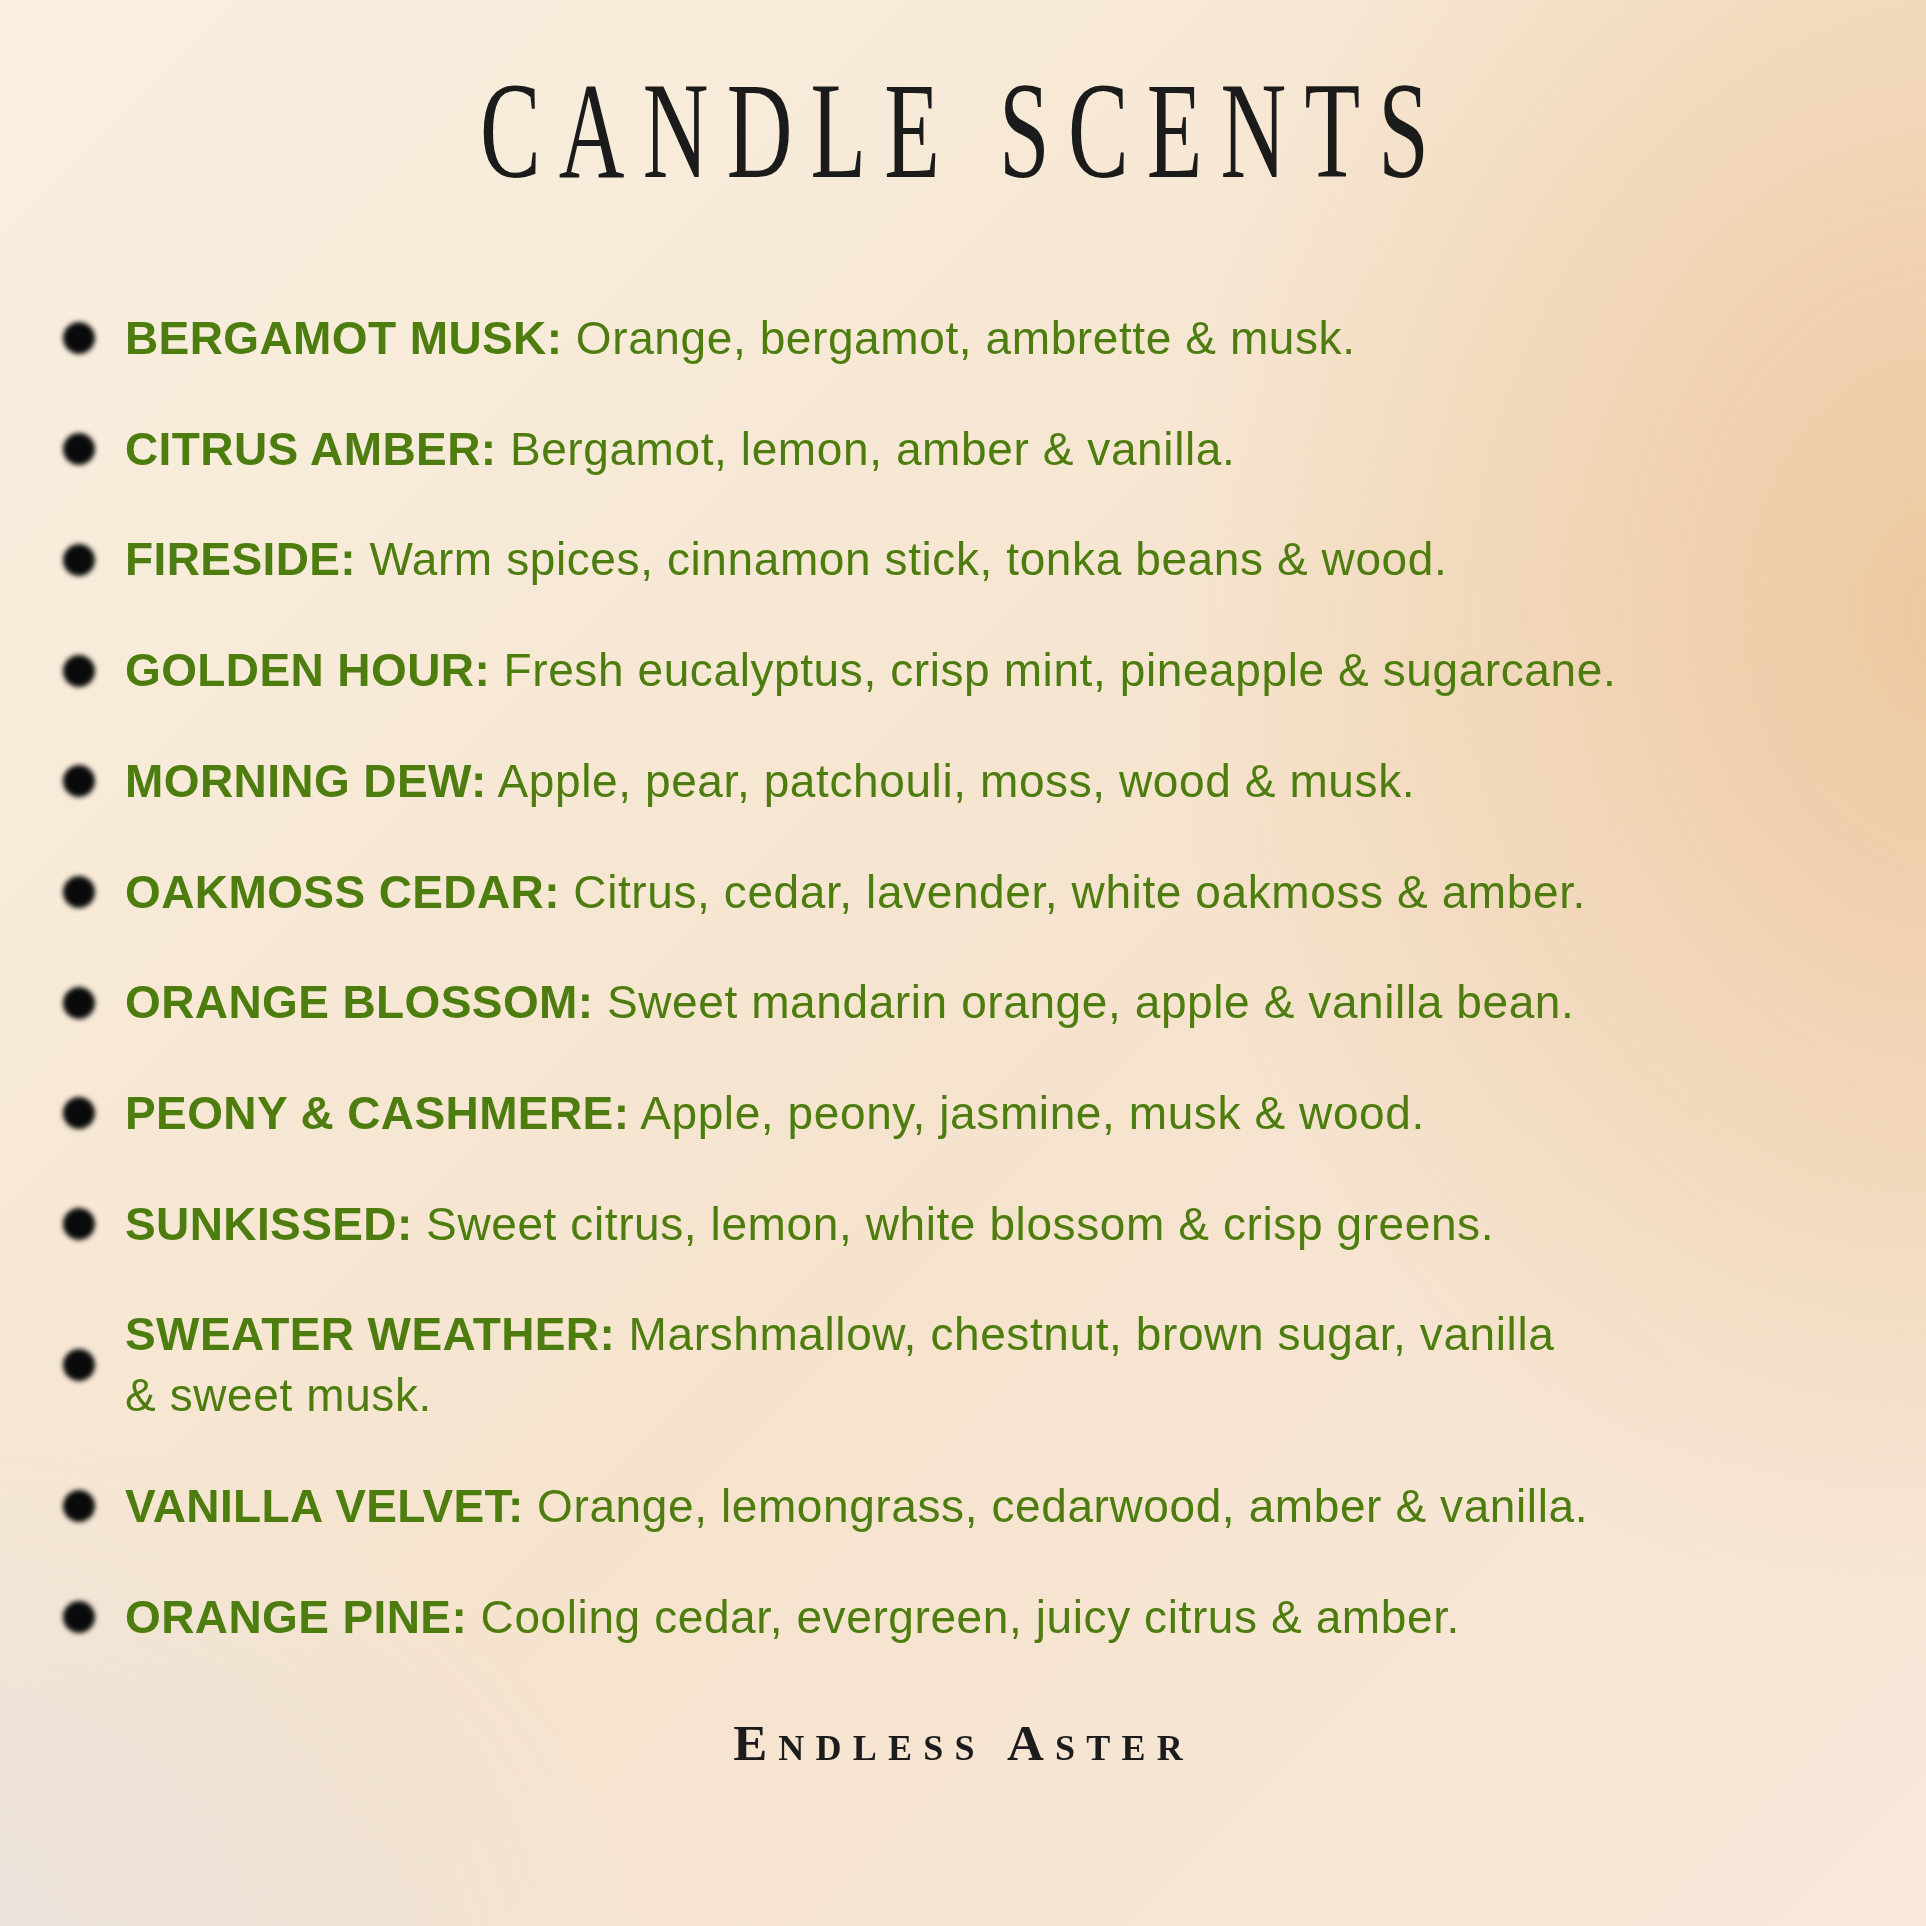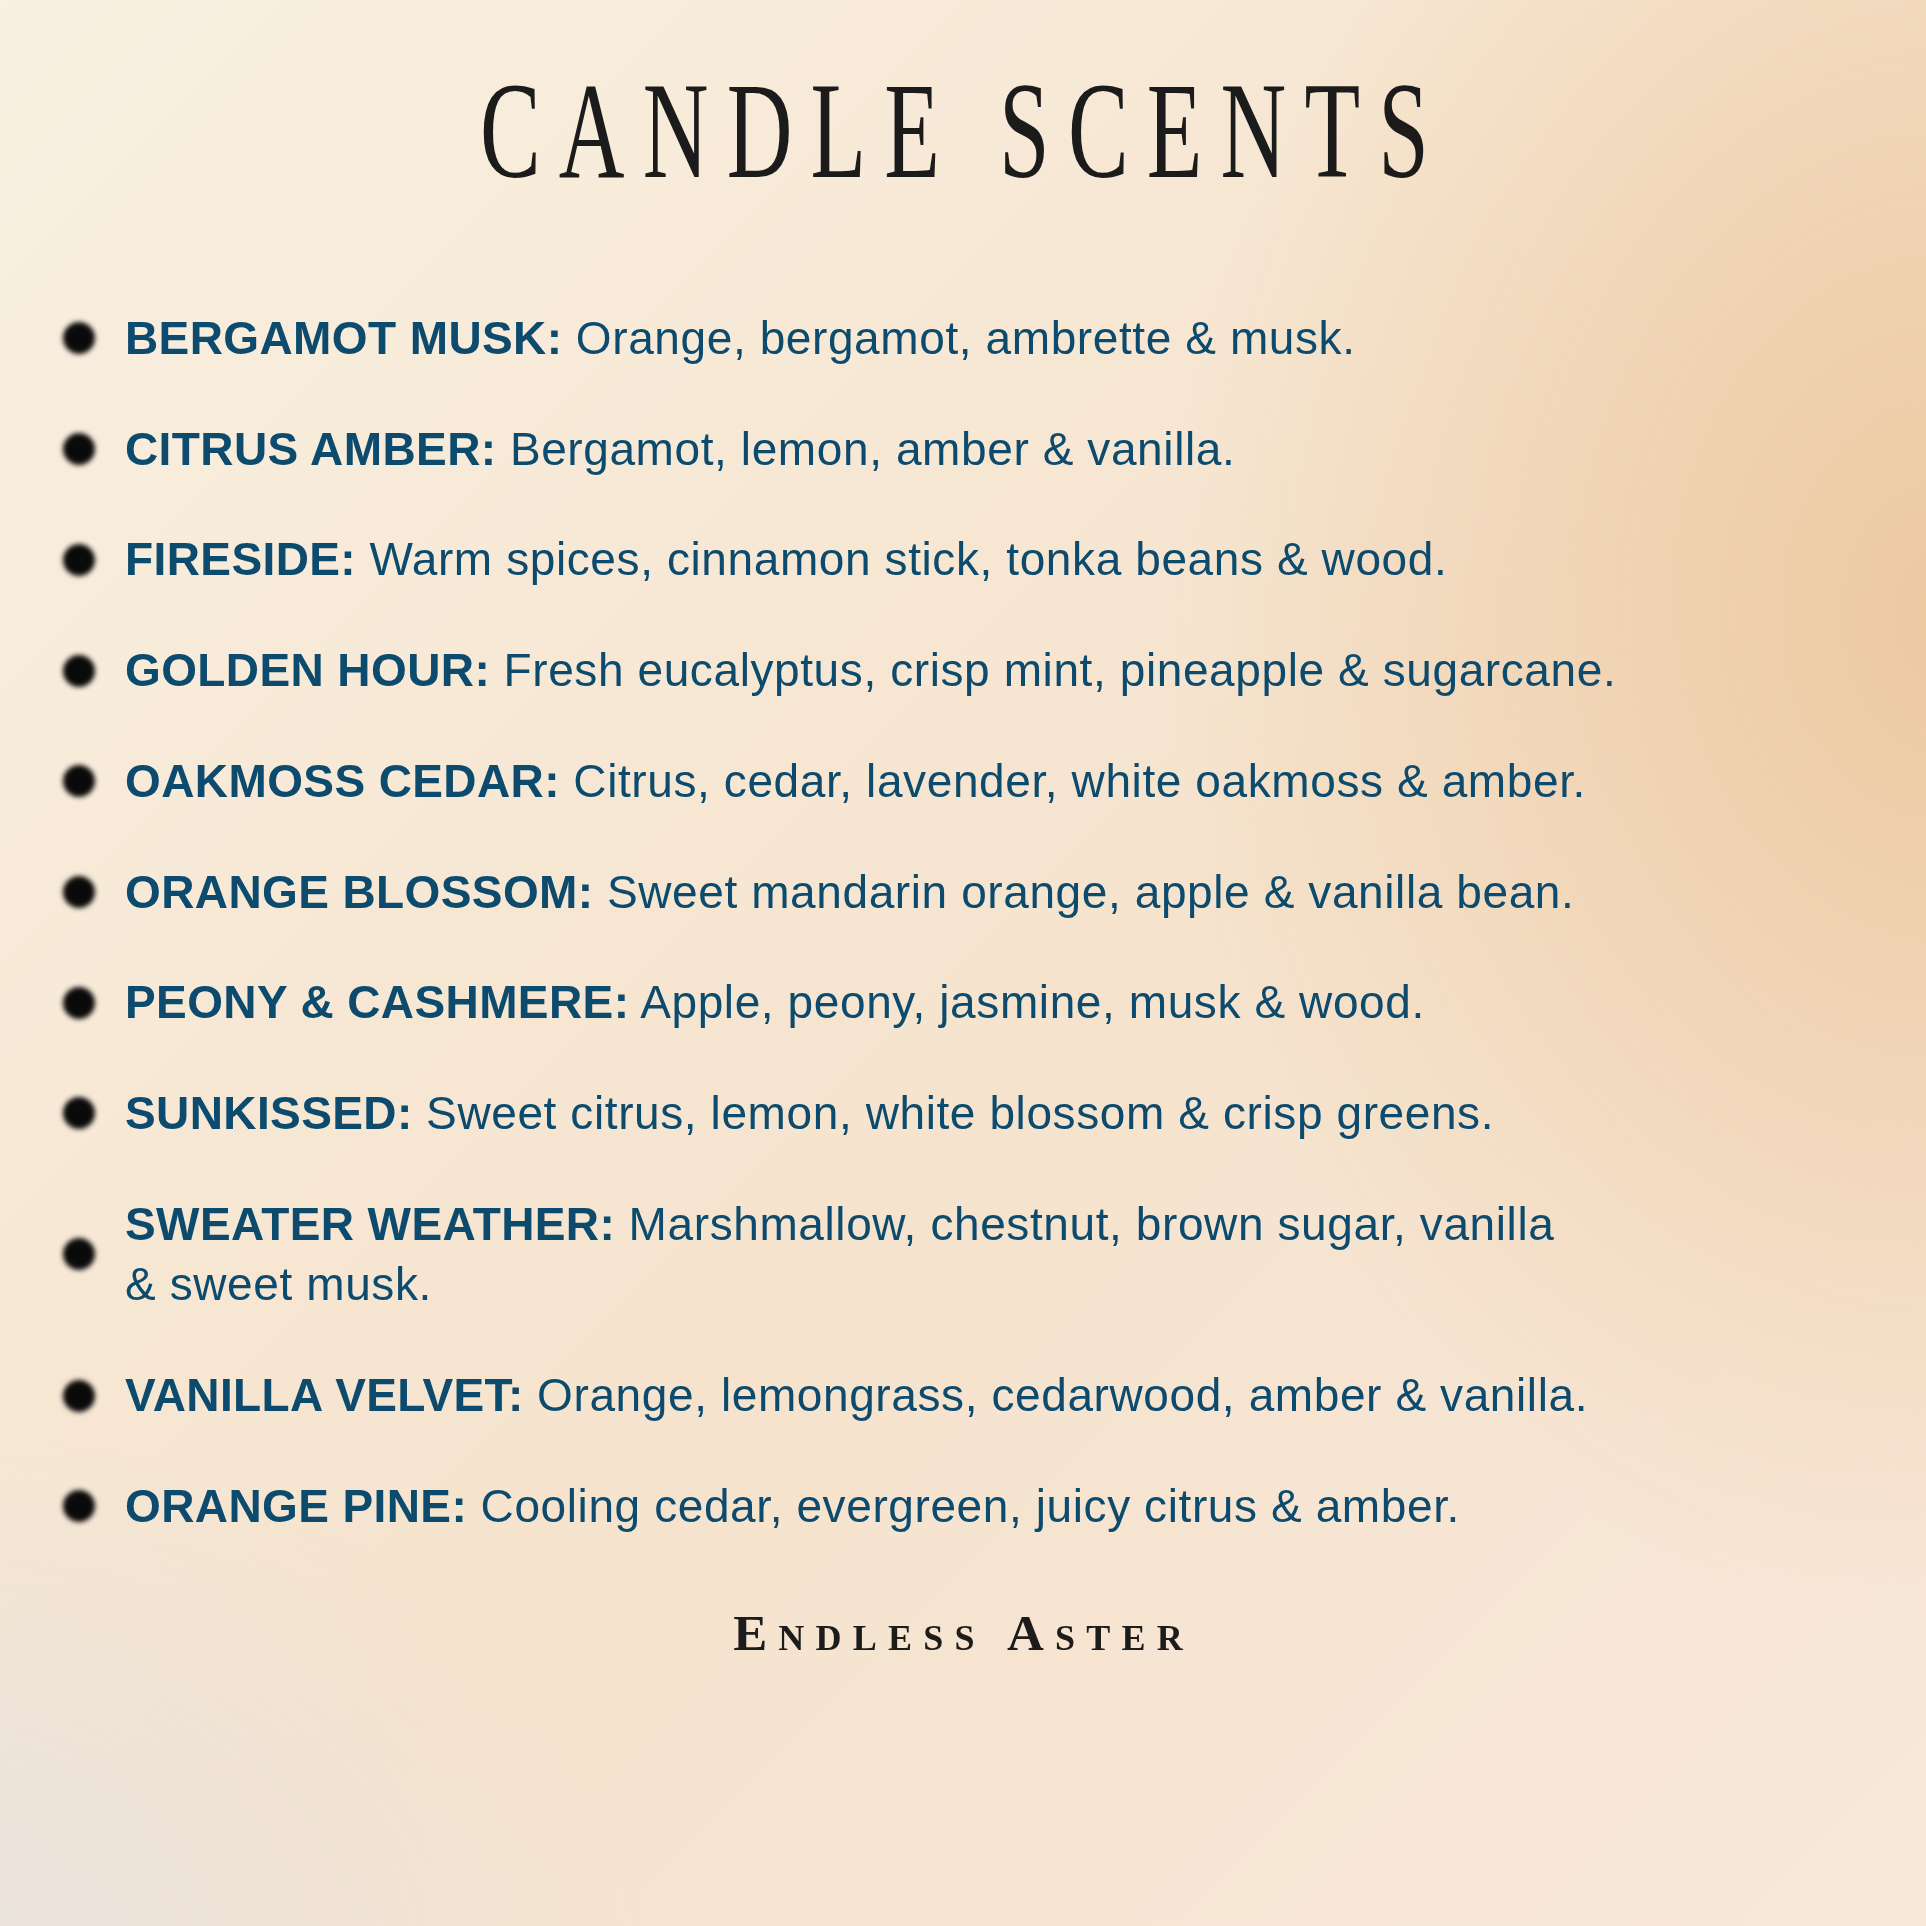--- a/index.html
+++ b/index.html
@@ -52,21 +52,21 @@
     width: 32px;
     height: 32px;
     border-radius: 50%;
     background: #0a0a0a;
     filter: blur(2.5px);
   }
   .row-text {
     font-size: 46px;
     line-height: 1.32;
     letter-spacing: 0.6px;
-    color: #0c4a6e;
+    color: #4d7c0f;
   }
   .scent-name {
     font-weight: 700;
     letter-spacing: 0.4px;
   }
   .scent-desc {
     font-weight: 400;
     white-space: pre-line;
   }
   .brand {
@@ -101,20 +101,24 @@
   <div class="row">
     <span class="bullet"></span>
     <span class="row-text"><span class="scent-name">FIRESIDE:</span> <span class="scent-desc">Warm spices, cinnamon stick, tonka beans &amp; wood.</span></span>
   </div>
 
   <div class="row">
     <span class="bullet"></span>
     <span class="row-text"><span class="scent-name">GOLDEN HOUR:</span> <span class="scent-desc">Fresh eucalyptus, crisp mint, pineapple &amp; sugarcane.</span></span>
   </div>
 
+  <div class="row">
+    <span class="bullet"></span>
+    <span class="row-text"><span class="scent-name">MORNING DEW:</span> <span class="scent-desc">Apple, pear, patchouli, moss, wood &amp; musk.</span></span>
+  </div>
 
   <div class="row">
     <span class="bullet"></span>
     <span class="row-text"><span class="scent-name">OAKMOSS CEDAR:</span> <span class="scent-desc">Citrus, cedar, lavender, white oakmoss &amp; amber.</span></span>
   </div>
 
   <div class="row">
     <span class="bullet"></span>
     <span class="row-text"><span class="scent-name">ORANGE BLOSSOM:</span> <span class="scent-desc">Sweet mandarin orange, apple &amp; vanilla bean.</span></span>
   </div>

